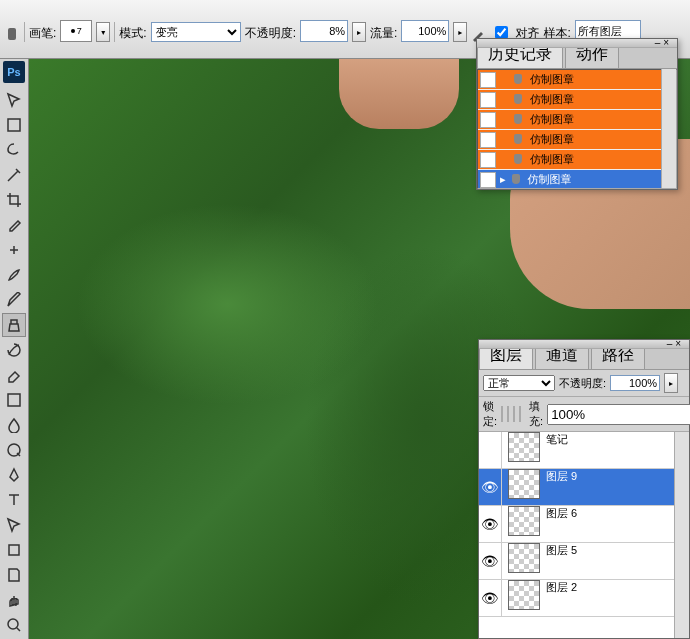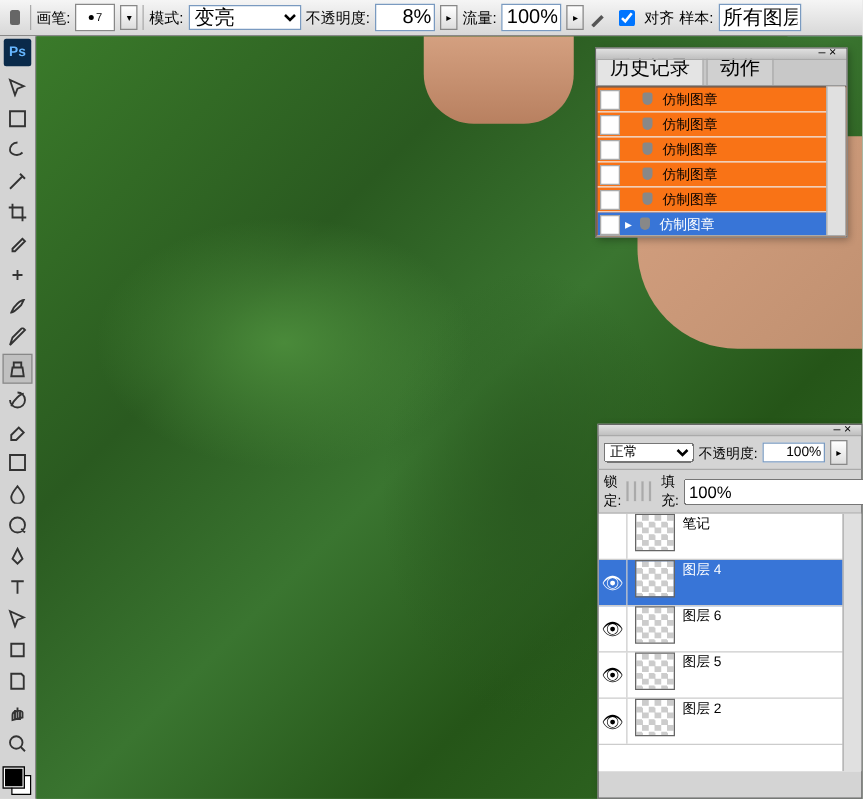--- a/index.html
+++ b/index.html
@@ -1,19 +1,19 @@
 <!DOCTYPE html>
 <html><head>
 <meta charset="utf-8">
 <style>
 html,body{margin:0;padding:0;width:690px;height:639px;font-family:"Microsoft YaHei",Arial,sans-serif;font-size:12px;background:#e8e8e8;overflow:hidden}
-.optbar{height:26px;background:linear-gradient(#f5f5f5,#d8d8d8);border-bottom:1px solid #888;display:flex;align-items:center;padding:1px 4px;gap:4px}
+.optbar{height:26px;background:linear-gradient(#f5f5f5,#d8d8d8);border-bottom:1px solid #888;display:flex;align-items:flex-end;padding:16px 4px;gap:4px}
 .optbar .sep{width:1px;height:20px;background:#aaa}
 .optbar label{white-space:nowrap}
-.optbar select,.optbar input[type=text]{font-size:16px;border:1px solid #7a9ac0;background:#fff;height:18px}
+.optbar select,.optbar input[type=text]{font-size:11px;border:1px solid #7a9ac0;background:#fff;height:18px}
 .optbar select{height:20px}
 .optbar .num{width:42px;text-align:right;padding-right:2px}
 .optbar .num-wide{width:60px}
 .optbar .icon{width:16px;height:16px;display:flex;align-items:center;justify-content:center}
 .main{display:flex;height:613px}
 .toolbar{width:28px;background:#d4d4d4;border-right:1px solid #888;display:flex;flex-direction:column;align-items:center;padding-top:2px}
 .toolbar .ps{width:22px;height:22px;background:#0a2a4a;color:#67b7ff;font-weight:bold;font-size:11px;display:flex;align-items:center;justify-content:center;margin-bottom:4px;border-radius:2px}
 .toolbar .tool{width:22px;height:22px;margin:1px 0;display:flex;align-items:center;justify-content:center;border:1px solid transparent;cursor:pointer;position:relative}
 .toolbar .tool.active{background:#c0c0c0;border:1px solid #888}
 .toolbar .tool svg{width:16px;height:16px}
@@ -274,20 +274,25 @@
         <span>仿制图章</span>
       </div>
     </div>
   <div class="scroll"></div>
 </div>
 
 <div class="panel layers">
   <div class="titlebar">
     <span class="close">–&nbsp;×</span>
   </div>
+  <div class="tabs">
+    <div class="tab active">图层</div>
+    <div class="tab">通道</div>
+    <div class="tab">路径</div>
+  </div>
   <div class="opts">
     <select><option>正常</option></select>
     <label>不透明度:</label>
     <input class="num" type="text" value="100%" style="">
     <span class="arrow-btn">▸</span>
   </div>
   <div class="locks">
     <label>锁定:</label>
     <span class="ic"></span>
     <span class="ic"></span>
@@ -301,21 +306,21 @@
   <div class="list" id="layer-list">
     <div class="lscroll"></div>
   <div class="lrow">
         <div class="eye"></div>
         <div class="thumb"></div>
         <div class="name">笔记</div>
       </div>
       <div class="lrow sel">
         <div class="eye">👁</div>
         <div class="thumb"></div>
-        <div class="name">图层 4</div>
+        <div class="name">图层 9</div>
       </div>
       <div class="lrow">
         <div class="eye">👁</div>
         <div class="thumb"></div>
         <div class="name">图层 6</div>
       </div>
       <div class="lrow">
         <div class="eye">👁</div>
         <div class="thumb"></div>
         <div class="name">图层 5</div>

